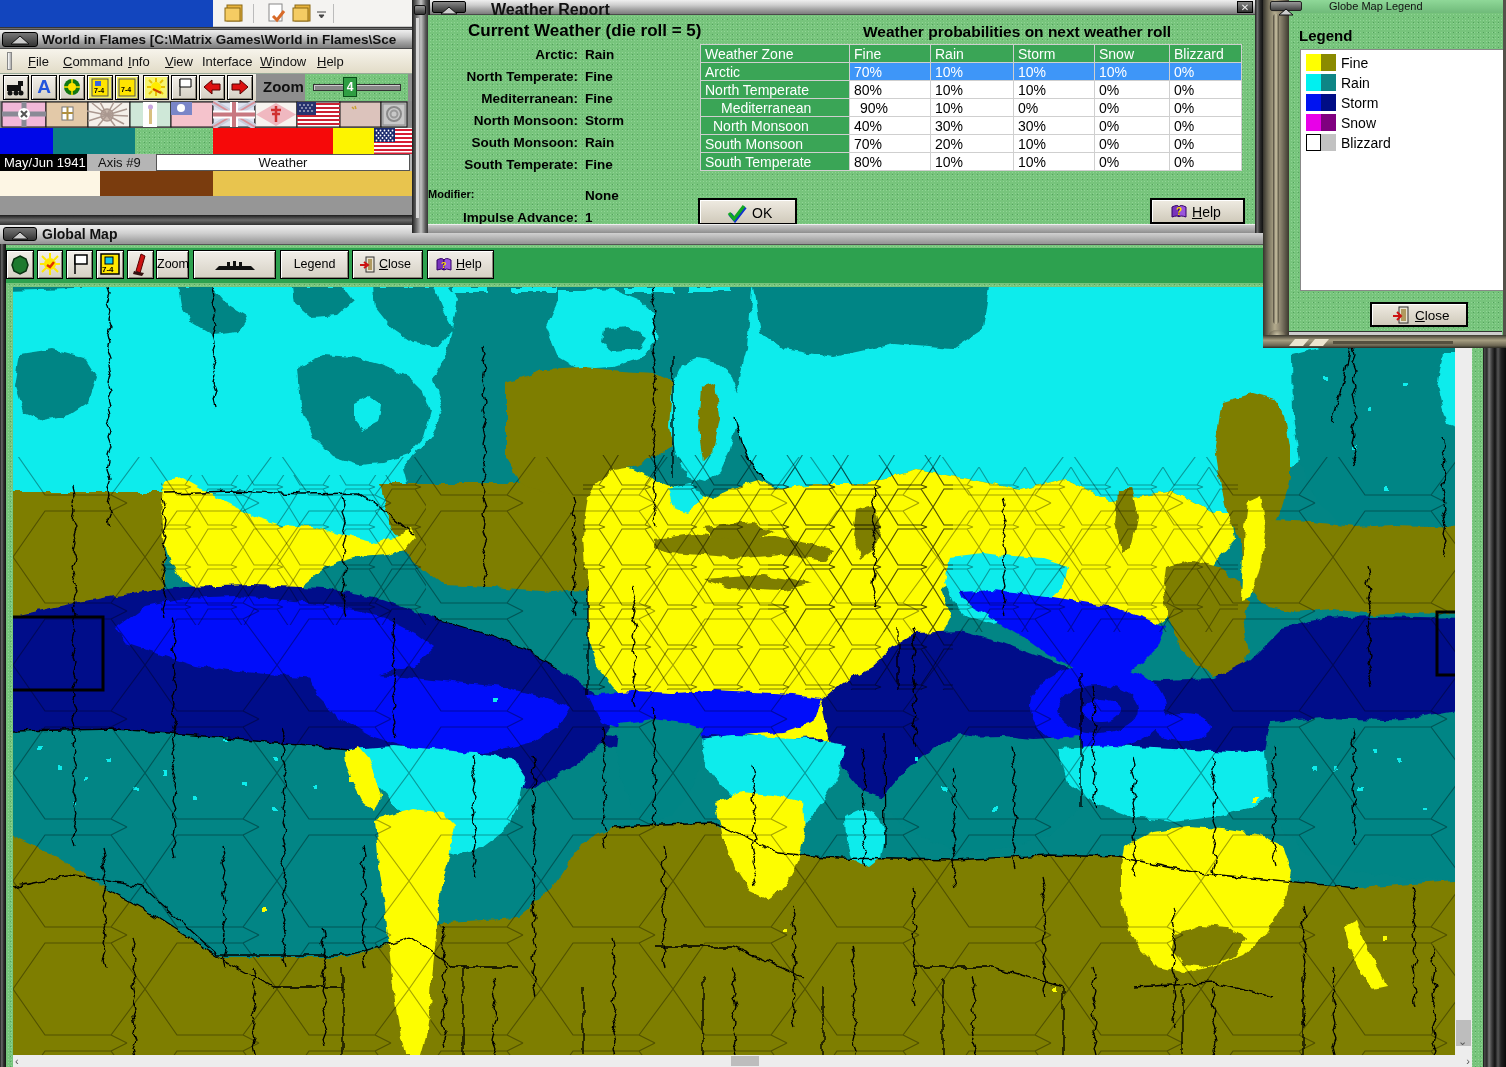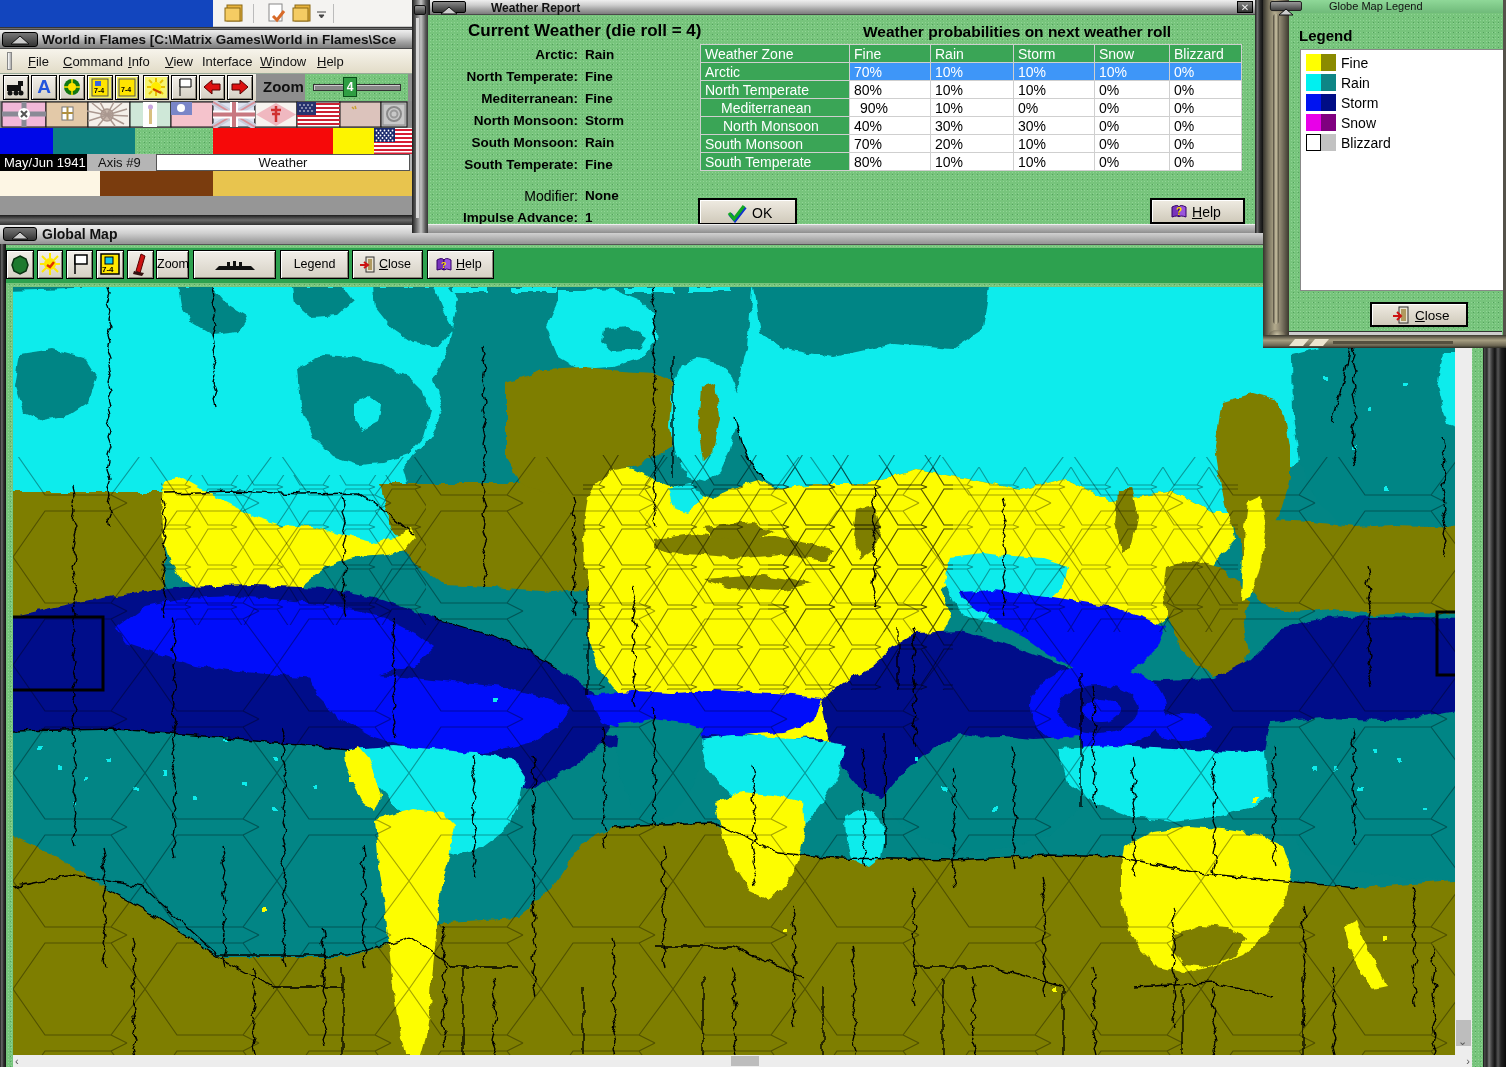--- a/index.html
+++ b/index.html
@@ -605,33 +605,33 @@
   <div class="abs" style="left:0;top:169px;width:420px;height:19px;background:#969696;"></div>
   <div class="abs mframeh" style="left:0;top:188px;width:420px;height:17px;"></div>
 </div>
 
 <div class="abs" id="wrep" style="left:412px;top:0;width:851px;height:233px;z-index:3;">
   <div class="abs" style="left:0;top:0;width:18px;height:233px;background:linear-gradient(90deg,#1e1e1e,#6e6e6e 25%,#c2c2c2 50%,#5a5a5a 75%,#161616);">
         <div class="abs" style="left:4px;top:18px;width:3px;height:200px;background:#d8d8d8;"></div>
         <div class="abs" style="left:2px;top:5px;width:12px;height:10px;background:linear-gradient(180deg,#999,#333);border:1px solid #111;border-radius:2px;"></div>
       </div>
   <div class="abs tbar" style="left:18px;top:0;width:833px;height:15px;">
-    <div class="abs tbtxt" style="left:61px;top:1px;font-size:12px;">Weather Report</div>
+    <div class="abs tbtxt" style="left:61px;top:1px;font-size:16px;">Weather Report</div>
     <div class="abs" style="right:10px;top:1px;width:16px;height:12px;background:linear-gradient(180deg,#888,#333);border:1px solid #000;color:#eee;font-size:10px;text-align:center;line-height:11px;">✕</div>
     <div class="abs" style="left:2px;top:1px;width:34px;height:12px;background:linear-gradient(180deg,#888,#333);border:1px solid #000;border-radius:2px;"><svg width="32" height="10">
             <polygon points="16,1 24,8 8,8" fill="#ccc" stroke="#111"></polygon>
           </svg></div>
   </div>
   <div class="abs gtex" style="left:16px;top:15px;width:827px;height:210px;"></div>
   <div class="abs" style="left:16px;top:15px;width:827px;height:210px;color:#000;">
-    <div class="abs" style="left:40px;top:6px;font-size:17px;font-weight:bold;">Current Weather (die roll = 4)</div>
+    <div class="abs" style="left:40px;top:6px;font-size:17px;font-weight:bold;">Current Weather (die roll = 5)</div>
     <div class="abs" style="left:435px;top:8px;font-size:15.5px;font-weight:bold;">Weather probabilities on next weather roll</div>
     <div class="abs" style="left:0px;top:29px;width:150px;font-size:13.5px;font-weight:bold;text-align:right;line-height:22px;">Arctic:<br>North Temperate:<br>Mediterranean:<br>North Monsoon:<br>South Monsoon:<br>South Temperate:</div>
     <div class="abs" style="left:157px;top:29px;font-size:13.5px;font-weight:bold;line-height:22px;">Rain<br>Fine<br>Fine<br>Storm<br>Rain<br>Fine</div>
-    <div class="abs" style="left:0px;top:173px;width:150px;font-size:14px;font-weight:normal;text-align:right;">Modifier:</div>
+    <div class="abs" style="left:0px;top:173px;width:150px;font-size:11px;font-weight:bold;">Modifier:</div>
     <div class="abs" style="left:157px;top:173px;font-size:13.5px;font-weight:bold;">None</div>
     <div class="abs" style="left:0px;top:195px;width:150px;font-size:13.5px;font-weight:bold;text-align:right;">Impulse Advance:</div>
     <div class="abs" style="left:157px;top:195px;font-size:13.5px;font-weight:bold;">1</div>
 
     <table class="abs" style="left:272px;top:29px;border-collapse:collapse;font-size:14px;" cellspacing="0">
       <tbody>
             <tr style="background:#3aa556;color:#fff;">
               <td style="width:149px;border:1px solid #cfcfcf;padding:0 0 0 4px;height:18px;">Weather Zone</td>
               <td style="width:81px;border:1px solid #cfcfcf;padding-left:4px;">Fine</td>
               <td style="width:83px;border:1px solid #cfcfcf;padding-left:4px;">Rain</td>
@@ -657,21 +657,21 @@
             </tr>
       <tr style="background:#fff;color:#000;">
               <td style="background:#3aa556;color:#fff;border:1px solid #cfcfcf;padding-left:20px;height:18px;">Mediterranean</td>
               <td style="border:1px solid #cfcfcf;padding-left:10px;">90%</td>
               <td style="border:1px solid #cfcfcf;padding-left:4px;">10%</td>
               <td style="border:1px solid #cfcfcf;padding-left:4px;">0%</td>
               <td style="border:1px solid #cfcfcf;padding-left:4px;">0%</td>
               <td style="border:1px solid #cfcfcf;padding-left:4px;">0%</td>
             </tr>
       <tr style="background:#fff;color:#000;">
-              <td style="background:#3aa556;color:#fff;border:1px solid #cfcfcf;padding-left:22px;height:18px;">North Monsoon</td>
+              <td style="background:#3aa556;color:#fff;border:1px solid #cfcfcf;padding-left:12px;height:18px;">North Monsoon</td>
               <td style="border:1px solid #cfcfcf;padding-left:4px;">40%</td>
               <td style="border:1px solid #cfcfcf;padding-left:4px;">30%</td>
               <td style="border:1px solid #cfcfcf;padding-left:4px;">30%</td>
               <td style="border:1px solid #cfcfcf;padding-left:4px;">0%</td>
               <td style="border:1px solid #cfcfcf;padding-left:4px;">0%</td>
             </tr>
       <tr style="background:#fff;color:#000;">
               <td style="background:#3aa556;color:#fff;border:1px solid #cfcfcf;padding-left:4px;height:18px;">South Monsoon</td>
               <td style="border:1px solid #cfcfcf;padding-left:4px;">70%</td>
               <td style="border:1px solid #cfcfcf;padding-left:4px;">20%</td>

